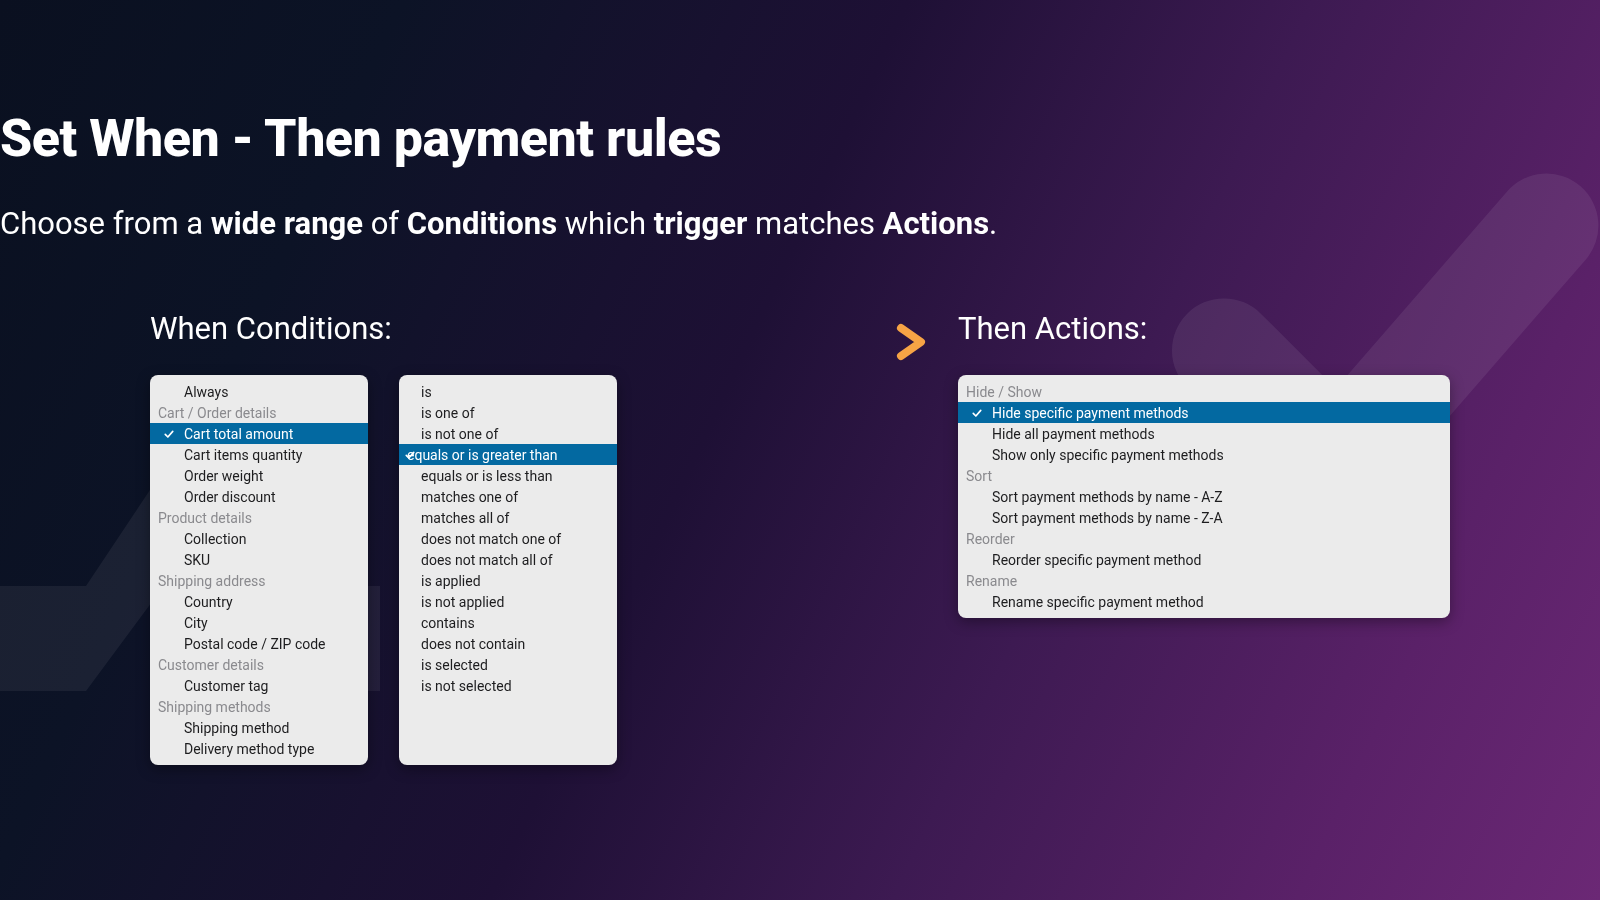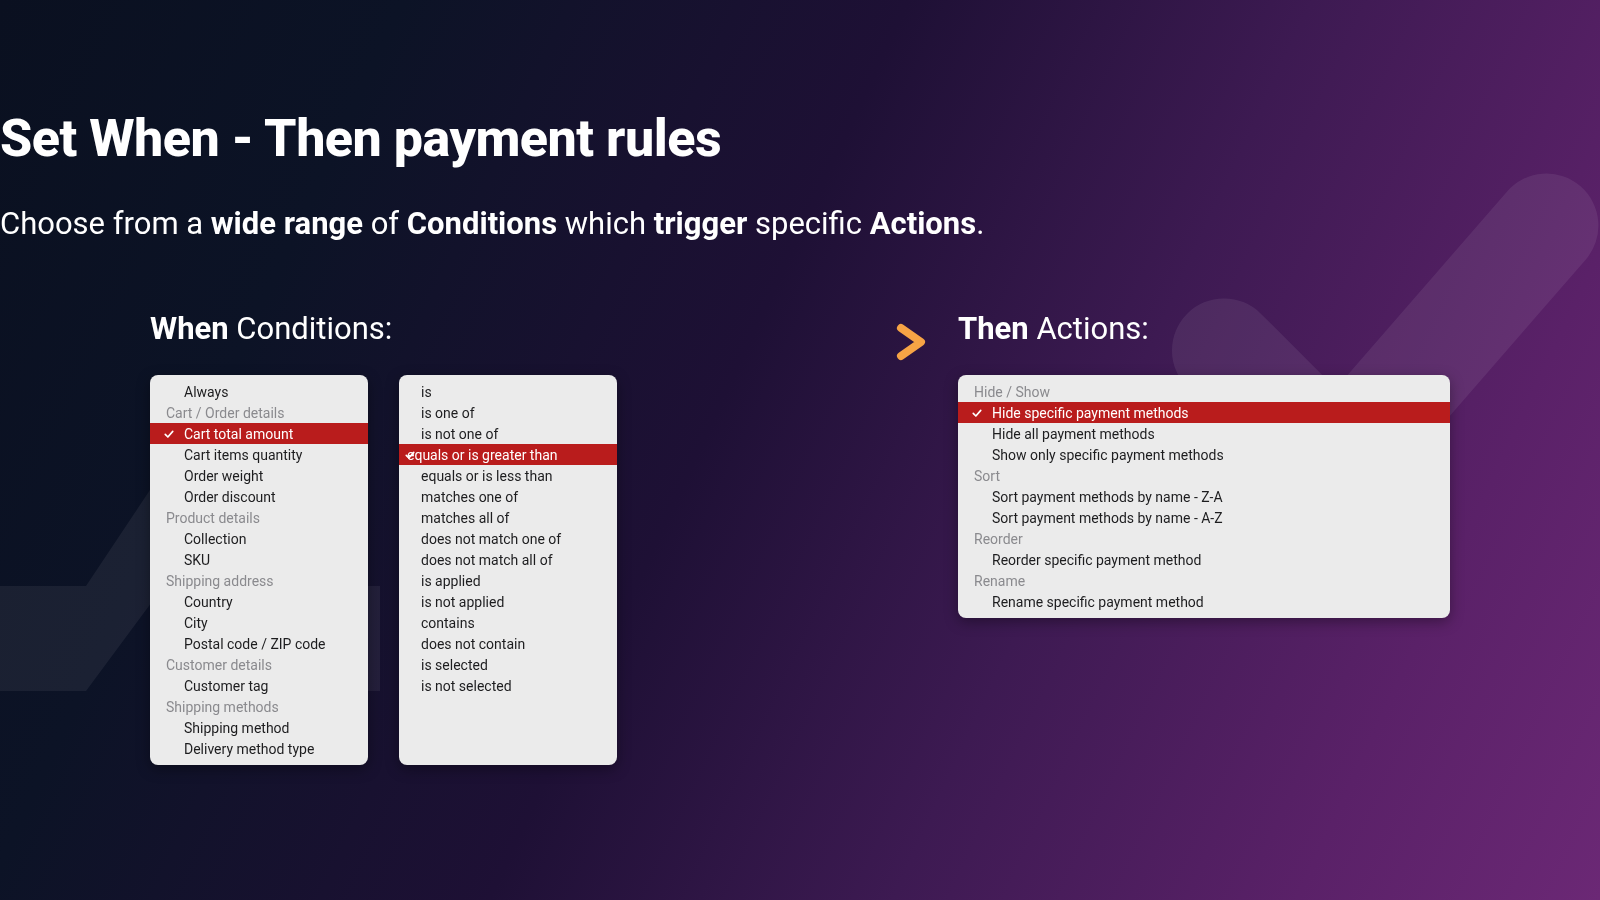--- a/index.html
+++ b/index.html
@@ -64,21 +64,21 @@
 
   .col-left { width: 640px; }
   .col-right { width: 492px; }
 
   .section-title {
     font-size: 31px;
     font-weight: 400;
     margin-bottom: 28px;
     color: #fff;
   }
-  .section-title b { font-weight: 700; }
+  .section-title b { font-weight: 400; }
 
   .arrow-wrap {
     margin-top: 12px;
     width: 110px;
     height: 40px;
     display: flex;
     align-items: center;
     justify-content: center;
   }
   .arrow-wrap svg { width: 100%; height: 100%; }
@@ -103,25 +103,25 @@
   .panel .group-header {
     padding: 2.5px 16px 2.5px 34px;
     line-height: 16px;
     white-space: nowrap;
     position: relative;
     cursor: default;
   }
   .panel .group-header {
     color: #8a8a8e;
     cursor: default;
-    padding-left: 16px;
+    padding-left: 8px;
   }
   .panel .item { color: #1d1d1f; }
   .panel .item.selected {
-    background: #b91c1c;
+    background: #0369a1;
     color: #fff;
   }
   .panel .item.selected .check {
     position: absolute;
     left: 12px;
     top: 50%;
     transform: translateY(-50%);
     width: 14px; height: 14px;
     display: inline-flex;
     align-items: center; justify-content: center;
@@ -140,21 +140,21 @@
 <div class="bg-chevron-left"></div>
 <div class="bg-check-right">
   <svg viewBox="0 0 100 100">
       <path d="M20 52 L42 74 L82 28" fill="none" stroke="#fff" stroke-width="20" stroke-linecap="round" stroke-linejoin="round"></path>
     </svg>
 </div>
 
 <div class="hero">
   <h1>Set When - Then payment rules</h1>
   <p class="sub">
-    <span>Choose from a </span><b>wide range</b><span> of </span><b>Conditions</b><span> which </span><b>trigger</b><span> specific </span><b>Actions</b><span>.</span>
+    <span>Choose from a </span><b>wide range</b><span> of </span><b>Conditions</b><span> which </span><b>trigger</b><span> matches </span><b>Actions</b><span>.</span>
   </p>
 </div>
 
 <div class="row">
 
   <div class="col-left">
     <div class="section-title">
       <b>When</b><span> Conditions:</span>
     </div>
     <div class="panels">
@@ -226,21 +226,21 @@
     <div class="panel wide" id="actions-panel">
         <div class="group-header">Hide / Show</div>
         <div class="item selected"><span class="check">
             <svg viewBox="0 0 16 16">
               <path d="M3 8.5 L6.5 12 L13 4.5" fill="none" stroke="#fff" stroke-width="2.2" stroke-linecap="round" stroke-linejoin="round"></path>
             </svg>
           </span><span>Hide specific payment methods</span></div>
         <div class="item"><span>Hide all payment methods</span></div>
         <div class="item"><span>Show only specific payment methods</span></div>
         <div class="group-header">Sort</div>
+        <div class="item"><span>Sort payment methods by name - A-Z</span></div>
         <div class="item"><span>Sort payment methods by name - Z-A</span></div>
-        <div class="item"><span>Sort payment methods by name - A-Z</span></div>
         <div class="group-header">Reorder</div>
         <div class="item"><span>Reorder specific payment method</span></div>
         <div class="group-header">Rename</div>
         <div class="item"><span>Rename specific payment method</span></div>
       </div>
   </div>
 </div>
 
 </body></html>

